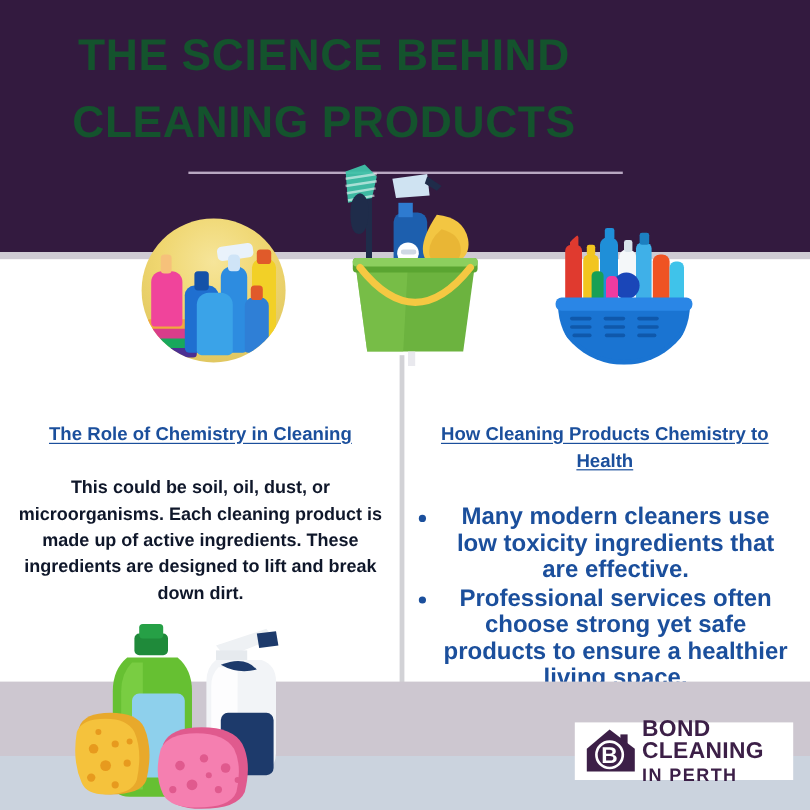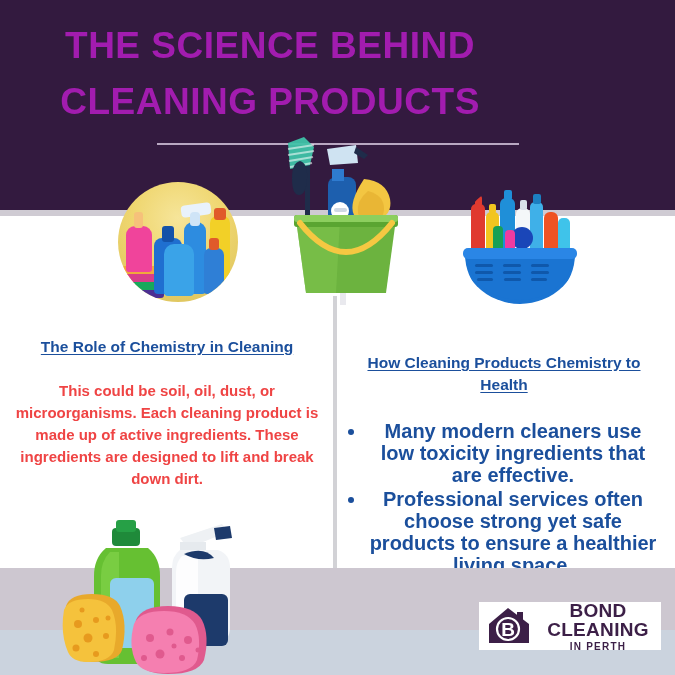--- a/index.html
+++ b/index.html
@@ -21,21 +21,21 @@
     position:absolute;left:0;top:0;width:675px;height:210px;
     background:#331A3F;
   }
   .header-rule{
     position:absolute;left:0;top:210px;width:675px;height:6px;
     background:#cfcbd3;
   }
   .title{
     position:absolute;left:0;top:18px;width:540px;
     text-align:center;
-    color:#a21caf;
+    color:#14532d;
     font-weight:bold;
     font-size:37px;
     line-height:56px;
     letter-spacing:0.5px;
     white-space:pre-line;
   }
   .title-divider{
     position:absolute;left:157px;top:143px;width:362px;height:2px;
     background:#b9a8c2;
   }
@@ -58,37 +58,37 @@
   .center-illo{position:absolute;left:270px;top:135px;width:150px;height:170px;}
 
   
   .col-divider{
     position:absolute;left:333px;top:296px;width:4px;height:274px;
     background:#d2d2d6;
   }
 
   
   .col{position:absolute;color:#1B4F9C;text-align:center;font-weight:bold;}
-  .col-left{left:12px;top:336px;width:310px;}
+  .col-left{left:12px;top:352px;width:310px;}
   .col-right{left:345px;top:352px;width:318px;}
   .col h3{
     margin:0;
     font-size:15.5px;
     line-height:22px;
     font-weight:bold;
     text-decoration:underline;
     text-underline-offset:2px;
     color:#1B4F9C;
   }
   .col p{
     margin:22px 0 0 0;
     font-size:15px;
     line-height:22px;
     font-weight:bold;
-    color:#ef4444;
+    color:#0f172a;
   }
   .col ul{
     margin:24px 0 0 0;
     padding:0 4px 0 22px;
     list-style:disc;
   }
   .col li{
     font-size:20px;
     line-height:22px;
     font-weight:bold;
@@ -107,27 +107,27 @@
 
   
   .logo-box{
     position:absolute;left:479px;top:602px;width:182px;height:48px;
     background:#ffffff;
     display:flex;align-items:center;
     padding-left:8px;
     box-sizing:border-box;
   }
   .logo-mark{width:44px;height:38px;flex:0 0 44px;}
-  .logo-text{margin-left:4px;line-height:1;text-align:center;}
+  .logo-text{margin-left:4px;line-height:1;}
   .logo-line1{
     color:#3C1F47;font-weight:bold;font-size:19px;letter-spacing:0.3px;
     font-family:"Liberation Sans", sans-serif;
   }
   .logo-line2{
-    color:#3C1F47;font-weight:bold;font-size:10px;letter-spacing:1.2px;margin-top:3px;
+    color:#3C1F47;font-weight:bold;font-size:15px;letter-spacing:1.2px;margin-top:3px;
   }
 </style>
 </head>
 <body>
 
 <div id="infographic">
 
   <div class="header-band"></div>
   <div class="title">THE SCIENCE BEHIND
 CLEANING PRODUCTS</div>

